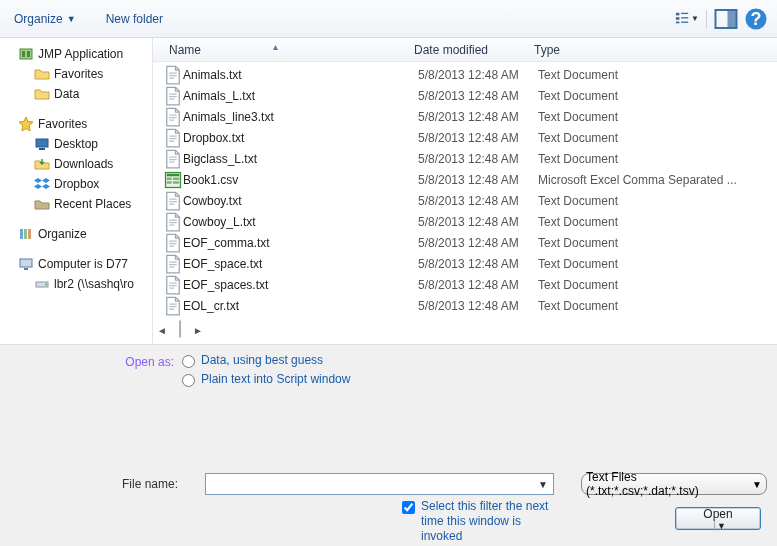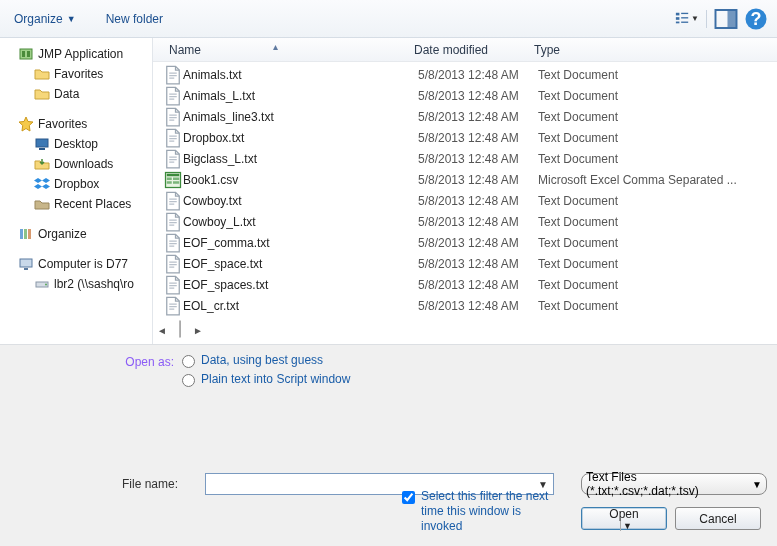--- a/index.html
+++ b/index.html
@@ -49,21 +49,21 @@
 .radio-row input { margin: 2px 6px 0 0; }
 .radio-row .lbl { max-width: 170px; line-height: 1.25; }
 
 .filename-row { position: absolute; left: 14px; right: 10px; top: 128px; display: flex; align-items: center; gap: 19px; }
 .fn-label { width: 172px; text-align: right; color: #333; padding-right: 8px; }
 .fn-input { flex: 1; height: 22px; border: 1px solid #7a9ac0; background: #fff; position: relative; }
 .fn-input .dd { position:absolute; right:2px; top:2px; bottom:2px; width:16px; display:flex; align-items:center; justify-content:center; color:#333; font-size:10px; }
 .filter { width: 186px; margin-left: 8px; height: 22px; border: 1px solid #8a8a8a; background: linear-gradient(#fdfdfd,#e9e9e9); border-radius:8px; display:flex; align-items:center; padding:0 4px; }
 .filter .dd { margin-left:auto; font-size:10px; }
 
-.check-row { position: absolute; left: 402px; top: 144px; display:flex; align-items:flex-start; color:#1a5da8; width: 160px; }
+.check-row { position: absolute; left: 402px; top: 154px; display:flex; align-items:flex-start; color:#1a5da8; width: 160px; }
 .check-row input { margin: 2px 6px 0 0; }
 
 .btns { position: absolute; right: 16px; top: 162px; display: flex; gap: 8px; }
 .winbtn { width: 86px; height: 23px; border: 1px solid #8a8a8a; border-radius: 3px; background: linear-gradient(#fdfdfd,#e4e8ee); display:flex; align-items:center; justify-content:center; color:#222; cursor:default; }
 .winbtn.primary { border-color: #3c7fb1; box-shadow: 0 0 0 1px rgba(60,127,177,.3) inset; flex-direction: column; }
 .winbtn .split { width:14px; height:100%; border-left:1px solid #aaa; margin-left:6px; display:flex; align-items:center; justify-content:center; font-size:9px; }
 
 .ic-txt svg, .ic-csv svg, .ic-fold svg, .ic-star svg, .ic svg { width:16px; height:16px; }
 </style>
 </head>
@@ -411,17 +411,14 @@
   <div class="check-row">
     <input type="checkbox" id="remember" checked="" style="">
     <label for="remember" style="line-height:1.25">Select this filter the next time this window is invoked</label>
   </div>
 
   <div class="btns">
     <div class="winbtn primary">
       <span>Open</span>
       <span class="split">▼</span>
     </div>
-    <div class="winbtn">
-      <span>Cancel</span>
-    </div>
   </div>
 </div>
 
 </body></html>

